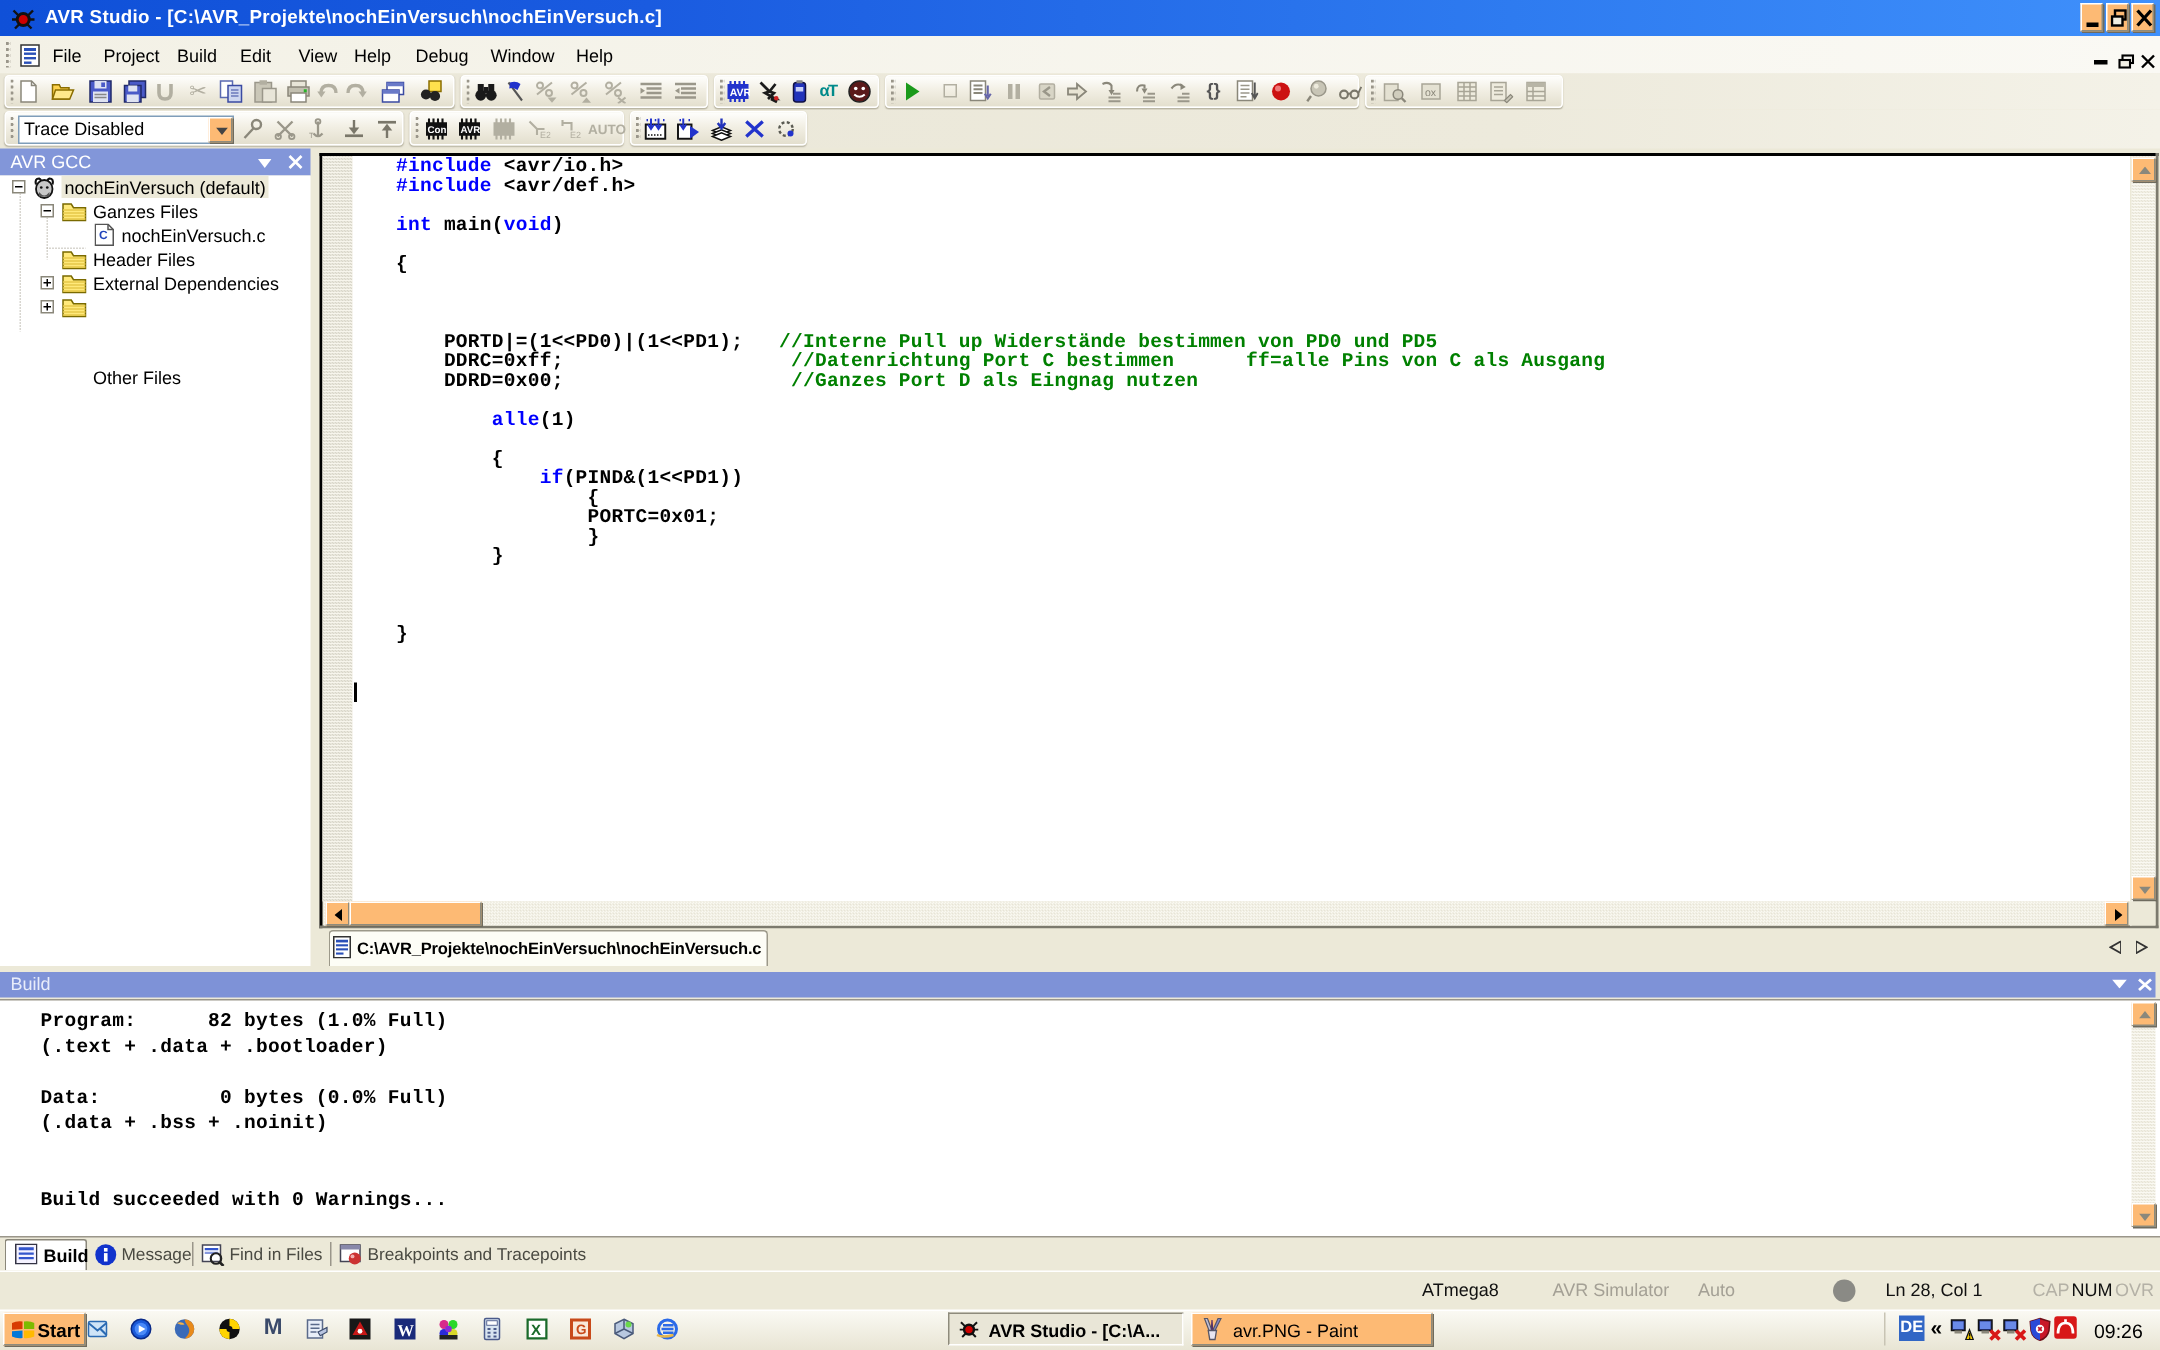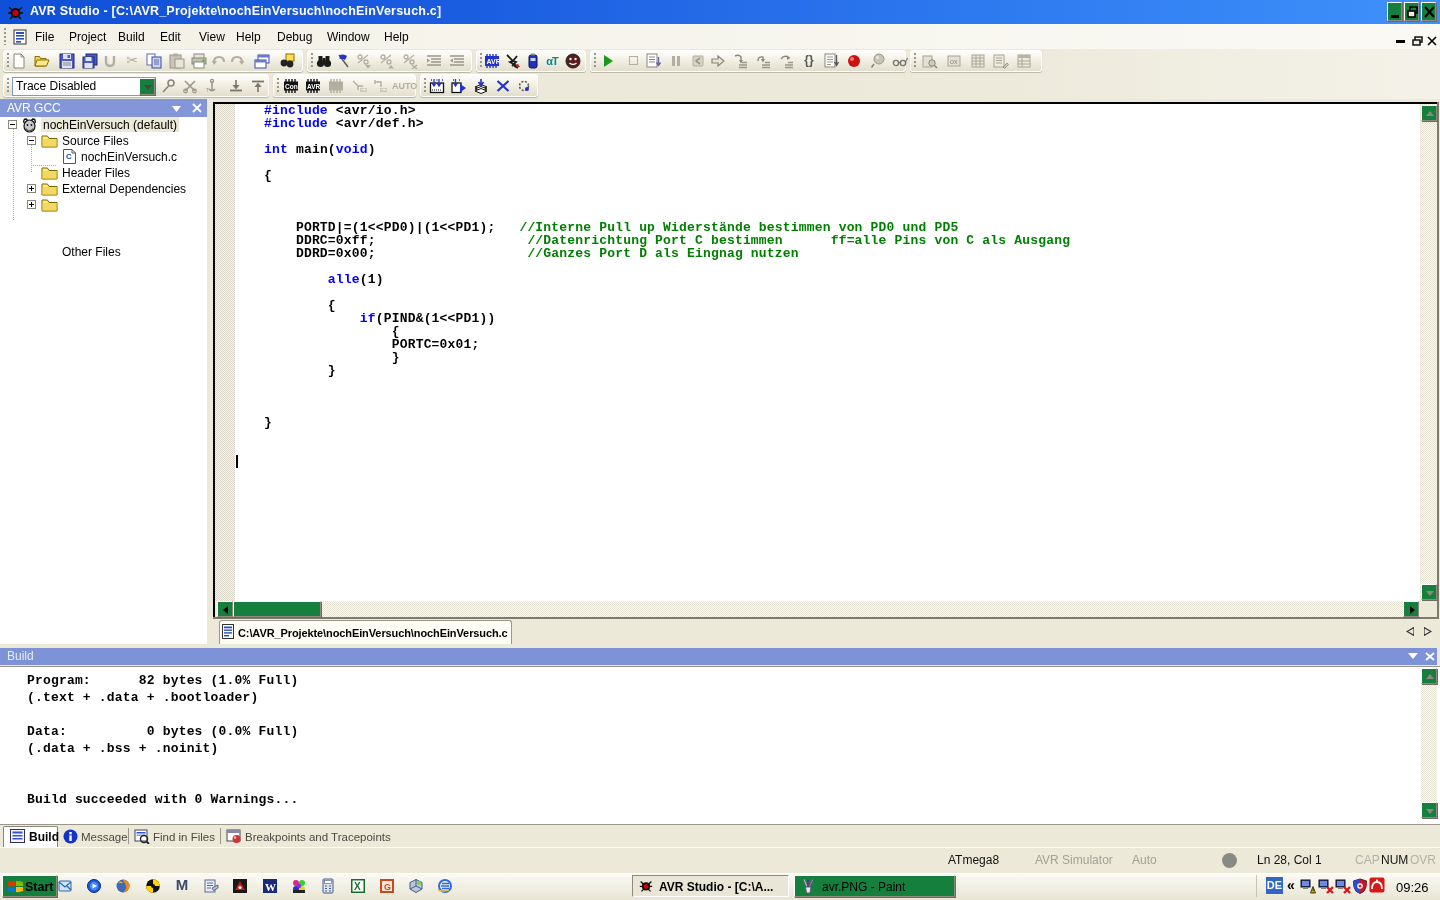--- a/index.html
+++ b/index.html
@@ -2,21 +2,21 @@
 <html><head>
 <meta charset="utf-8">
 <style>
 * { margin:0; padding:0; box-sizing:border-box; }
 html,body { width:1440px; height:900px; overflow:hidden; }
 body { font-family:"Liberation Sans", sans-serif; background:#ECE9D8; position:relative; }
 .abs { position:absolute; }
 .mono { font-family:"Liberation Mono", monospace; font-weight:bold; }
 .kw { color:#0000ff; }
 .cm { color:#008000; }
-.bev { background:#15803d; border:1px solid; border-color:#FFFFFF #8E8B7C #8E8B7C #FFFFFF; box-shadow:1px 1px 0 #6e6b5e; }
+.bev { background:#fdba74; border:1px solid; border-color:#FFFFFF #8E8B7C #8E8B7C #FFFFFF; box-shadow:1px 1px 0 #6e6b5e; }
 .checker { background-color:#F7F5EC;
   background-image:conic-gradient(#D9D6C9 25%, transparent 25% 50%, #D9D6C9 50% 75%, transparent 75%);
   background-size:2px 2px; }
 .checker-light { background-color:#FAF9F2;
   background-image:conic-gradient(#E7E4D6 25%, transparent 25% 50%, #E7E4D6 50% 75%, transparent 75%);
   background-size:2px 2px; }
 .chunk { position:absolute; border-radius:3px; background:linear-gradient(#FEFEFC, #F2EFE4 45%, #E3DFCE);
   border:1px solid #fff; box-shadow:0 1px 1px #b9b5a3; }
 .grip { position:absolute; width:3px; background-image:radial-gradient(circle at 1px 1px,#9a968a 1px, transparent 1.2px); background-size:3px 4px; }
 .ti { position:absolute; width:16px; height:16px; font-size:12px; line-height:16px; text-align:center; }
@@ -466,21 +466,21 @@
       <circle cx="10.5" cy="8" r="0.9" fill="#111"></circle>
   </svg>
   <div class="abs" style="left:41px;top:0px;height:15px;background:#ECE9D8;padding:1px 2px;">nochEinVersuch (default)</div>
 
   <div class="abs" style="left:27px;top:19px;width:9px;height:9px;background:#fff;border:1px solid #8a877a;"></div>
   <div class="abs" style="left:29px;top:23px;width:5px;height:1px;background:#000;"></div>
   <svg class="abs" style="left:41px;top:17px" width="17" height="14" viewBox="0 0 17 14">
     <path d="M1 3 L1 13 L16 13 L16 4.5 L8 4.5 L6.5 2 L1 2 Z" fill="#ffe97a" stroke="#7a6a00" stroke-width="1"></path>
     <path d="M1 6 L16 6 M1 8 L16 8 M1 10 L16 10 M1 12 L16 12" stroke="#e6c84a" stroke-width="1"></path>
   </svg>
-  <div class="abs" style="left:62px;top:17px;">Source Files</div>
+  <div class="abs" style="left:62px;top:17px;">Ganzes Files</div>
 
   <svg class="abs" style="left:63px;top:32px" width="13" height="15" viewBox="0 0 13 15">
     <path d="M0.5 0.5 L9 0.5 L12.5 4 L12.5 14.5 L0.5 14.5 Z" fill="#fff" stroke="#555" stroke-width="1"></path>
     <path d="M9 0.5 L9 4 L12.5 4" fill="none" stroke="#555" stroke-width="1"></path>
     <text x="3" y="10" font-size="8" font-weight="bold" fill="#2244bb" font-family="Liberation Sans">C</text>
   </svg>
   <div class="abs" style="left:81px;top:33px;">nochEinVersuch.c</div>
 
   <svg class="abs" style="left:41px;top:49px" width="17" height="14" viewBox="0 0 17 14">
     <path d="M1 3 L1 13 L16 13 L16 4.5 L8 4.5 L6.5 2 L1 2 Z" fill="#ffe97a" stroke="#7a6a00" stroke-width="1"></path>

